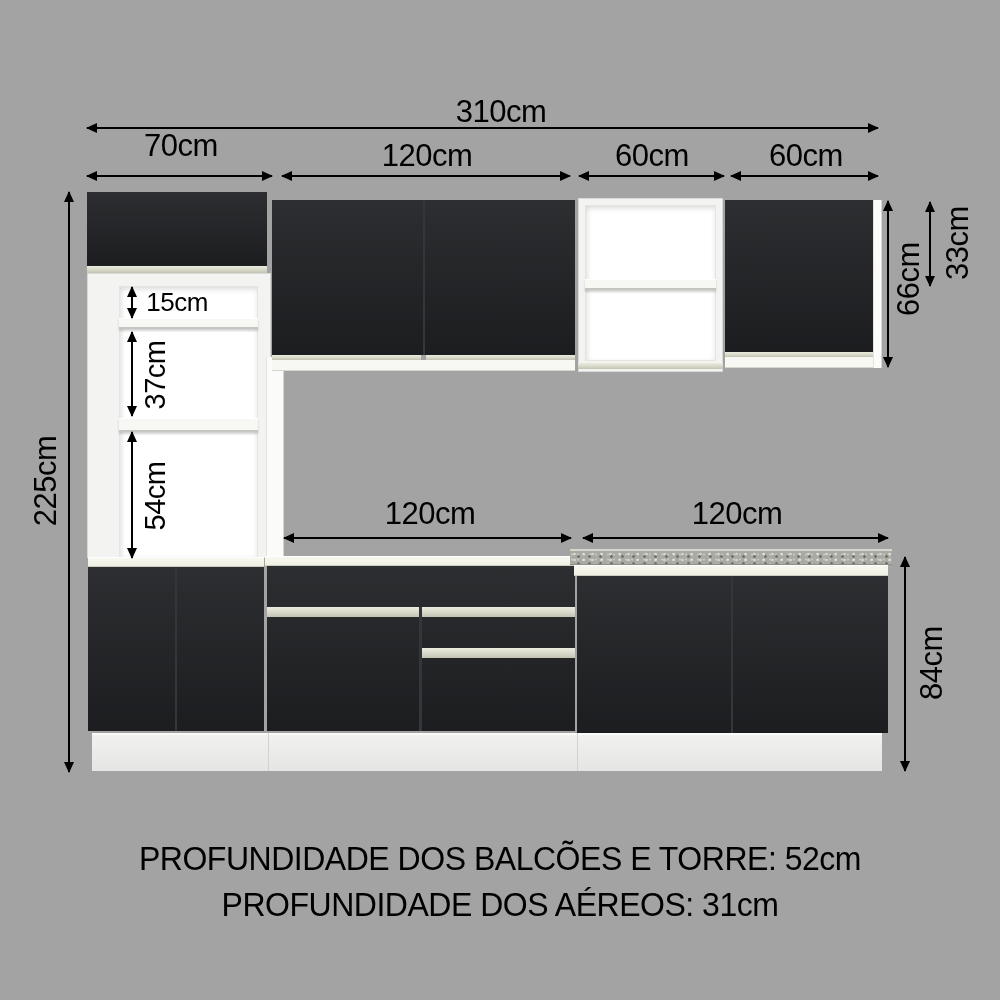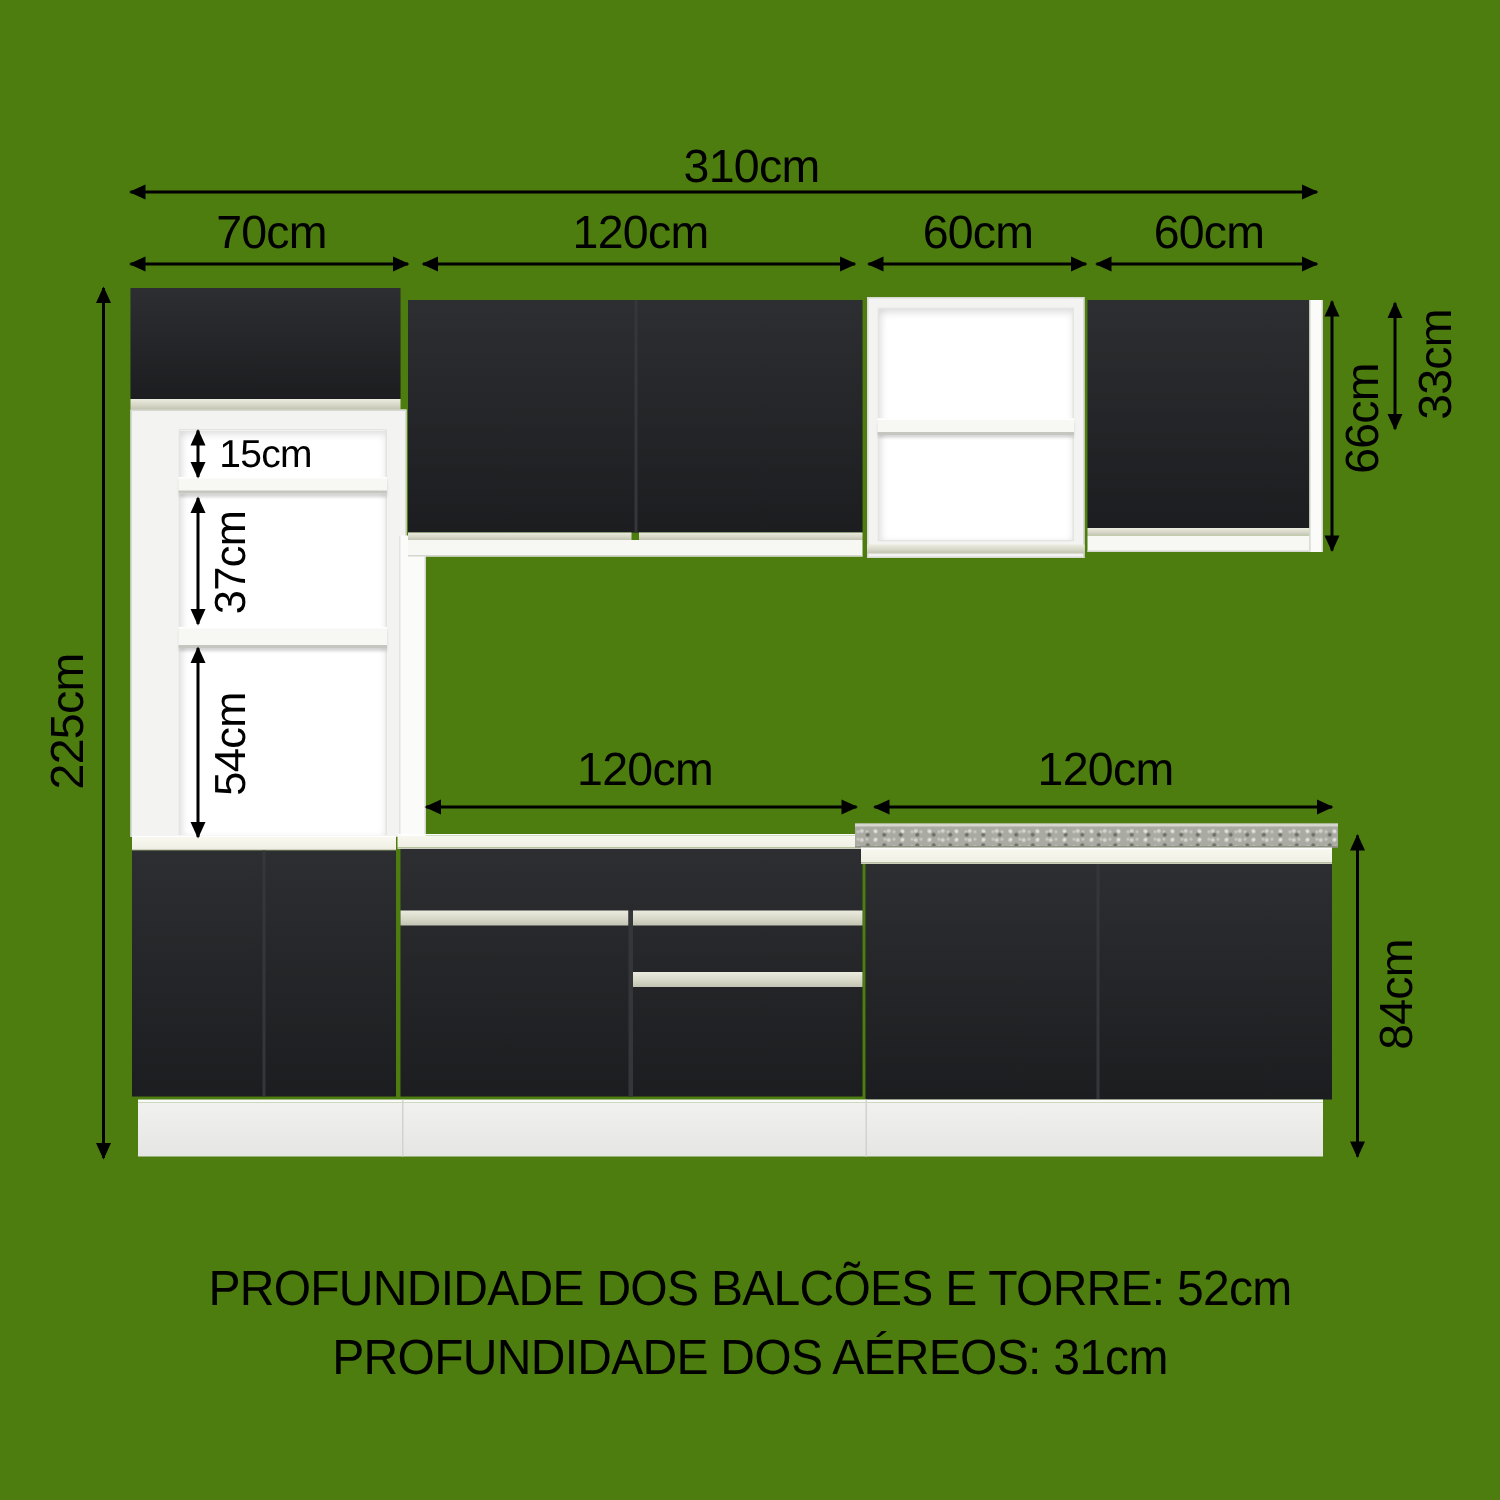--- a/index.html
+++ b/index.html
@@ -1,18 +1,18 @@
 <!DOCTYPE html>
 <html style="--c-door: #202124; --c-handle: #d8d8c9; --c-carcass: #f3f3f1; --c-granite: #a9aaa1; --c-counter-white: #efefe4; --c-plinth: #e5e5e4; --c-line: #000000;"><head>
 <meta charset="utf-8">
 <style>
   * { box-sizing: border-box; margin: 0; padding: 0; }
   html,body { background:#fff; }
   body { font-family:"Liberation Sans","DejaVu Sans",sans-serif; color:#000; }
-  .canvas { position:relative; width:1000px; height:1000px; background:#4d7c0f; overflow:hidden; }
+  .canvas { position:relative; width:1000px; height:1000px; background:#a3a3a3; overflow:hidden; }
 
   
   .h-arrow { position:absolute; height:2px; background:var(--c-line,#000); }
   .h-arrow::before,.h-arrow::after { content:""; position:absolute; top:-4px; width:0; height:0;
     border-top:5px solid transparent; border-bottom:5px solid transparent; }
   .h-arrow::before { left:-1px;  border-right:11px solid var(--c-line,#000); }
   .h-arrow::after  { right:-1px; border-left:11px solid var(--c-line,#000); }
 
   .v-arrow { position:absolute; width:2px; background:var(--c-line,#000); }
   .v-arrow::before,.v-arrow::after { content:""; position:absolute; left:-4px; width:0; height:0;
@@ -115,21 +115,21 @@
   <div class="v-arrow" style="left:131px; top:287px; height:31px;"></div>
   <div class="v-arrow" style="left:131px; top:332px; height:84px;"></div>
   <div class="v-arrow" style="left:131px; top:432px; height:126px;"></div>
   <div class="v-arrow" style="left:887px; top:201px; height:166px;"></div>
   <div class="v-arrow" style="left:929px; top:202px; height:84px;"></div>
   <div class="v-arrow" style="left:904px; top:557px; height:214px;"></div>
   <div class="h-arrow" style="left:284px; top:537px; width:287px;"></div>
   <div class="h-arrow" style="left:583px; top:537px; width:305px;"></div>
 
   <div class="dim" style="left:501px; top:111px;">310cm</div>
-  <div class="dim" style="left:181px; top:155px;">70cm</div>
+  <div class="dim" style="left:181px; top:145px;">70cm</div>
   <div class="dim" style="left:427px; top:155px;">120cm</div>
   <div class="dim" style="left:652px; top:155px;">60cm</div>
   <div class="dim" style="left:806px; top:155px;">60cm</div>
   <div class="dim v" style="left:45px;  top:481px;">225cm</div>
   <div class="dim sm" style="left:177px; top:302px;">15cm</div>
   <div class="dim v mid" style="left:155px; top:375px;">37cm</div>
   <div class="dim v mid" style="left:155px; top:496px;">54cm</div>
   <div class="dim v" style="left:908px; top:279px;">66cm</div>
   <div class="dim v" style="left:957px; top:243px;">33cm</div>
   <div class="dim" style="left:430px; top:513px;">120cm</div>

